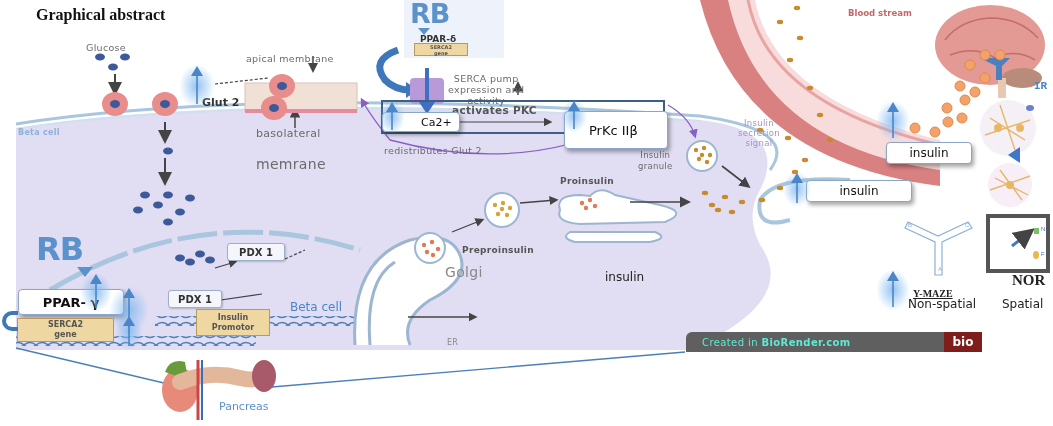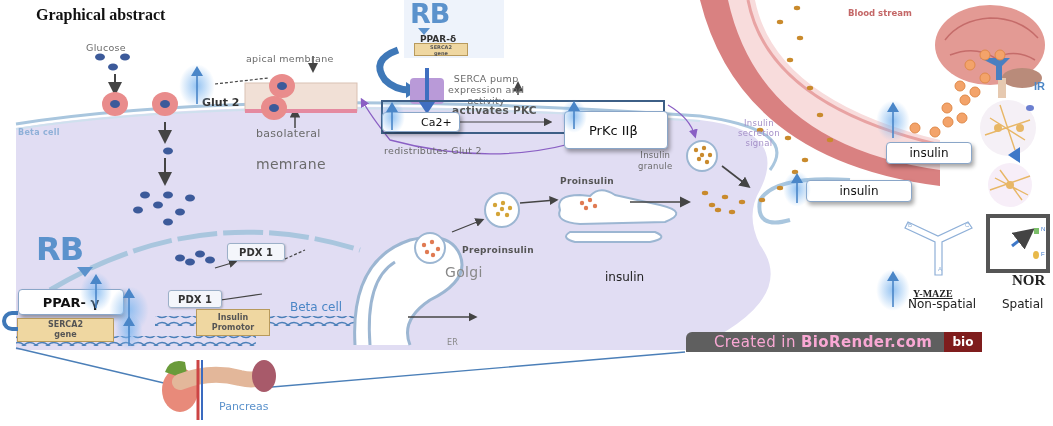--- a/index.html
+++ b/index.html
@@ -7,21 +7,21 @@
   .abs { position:absolute; }
   #title { left:36px; top:6px; font-family:"Liberation Serif", serif; font-weight:bold; font-size:16px; color:#111; }
   .lbl-grey { color:#6b6b6b; font-family:"DejaVu Sans", sans-serif; font-size:9.5px; letter-spacing:0.3px; }
   .lbl-grey-b { color:#555; font-family:"DejaVu Sans", sans-serif; font-size:9.5px; font-weight:bold; letter-spacing:0.3px; }
   .box { background:#fff; border:1.5px solid #8aa6c8; border-radius:4px; box-shadow:2px 3px 4px rgba(0,0,0,0.35); font-family:"DejaVu Sans", sans-serif; color:#111; display:flex; align-items:center; justify-content:center; }
   .pdx { background:#f4f6fb; border:1.5px solid #9cb0c8; border-radius:3px; font-family:"DejaVu Sans", sans-serif; font-weight:bold; font-size:10px; color:#333; display:flex; align-items:center; justify-content:center; box-shadow:1px 1px 2px rgba(0,0,0,0.2); }
   .gene { background:#efd7a1; border:1.5px solid #b89a5c; font-family:"DejaVu Sans", sans-serif; font-weight:bold; font-size:8px; color:#555; text-align:center; line-height:10px; display:flex; flex-direction:column; align-items:center; justify-content:center; }
   .rb { font-family:"DejaVu Sans", sans-serif; font-weight:bold; color:#5b92cc; letter-spacing:-1px; }
   .up-arrow { position:absolute; }
   #biorender { left:686px; top:332px; width:296px; height:20px; background:#5f5f5f; border-radius:6px 0 0 0; display:flex; align-items:center; }
-  #biorender .txt { color:#f9a8d4; font-family:"DejaVu Sans", sans-serif; font-size:15px; padding-left:28px; flex:1; letter-spacing:0.4px; }
+  #biorender .txt { color:#5eead4; font-family:"DejaVu Sans", sans-serif; font-size:10px; padding-left:16px; flex:1; letter-spacing:0.4px; }
   #biorender .txt b { font-weight:bold; }
   #biorender .logo { width:38px; height:20px; background:#7f1d1d; color:#fff; font-weight:bold; font-size:12px; display:flex; align-items:center; justify-content:center; font-family:"DejaVu Sans", sans-serif; }
 </style>
 </head>
 <body>
 
 <div id="title" class="abs">Graphical abstract</div>
 
 <svg class="abs" style="left:0;top:0" width="1053" height="426">
   <defs>
@@ -270,21 +270,21 @@
 <div class="abs box" style="left:18px;top:289px;width:104px;height:24px;font-size:13px;font-weight:bold">PPAR- γ</div>
 <div class="abs gene" style="left:17px;top:318px;width:95px;height:22px">
   <span>SERCA2</span>
   <span>gene</span>
 </div>
 <div class="abs" style="left:2px;top:311px;width:12px;height:12px;border:4px solid #3f78b8;border-right:none;border-radius:10px 0 0 10px"></div>
 
 <div class="abs" style="left:848px;top:8px;font-family:'DejaVu Sans',sans-serif;font-weight:bold;font-size:8.5px;color:#c46767">Blood stream</div>
 <div class="abs box" style="left:886px;top:142px;width:84px;height:20px;font-size:12px">insulin</div>
 <div class="abs box" style="left:806px;top:180px;width:104px;height:20px;font-size:12px">insulin</div>
-<div class="abs" style="left:1034px;top:80px;font-family:Liberation Sans, sans-serif;font-weight:bold;font-size:11px;color:#4b86c6">IR</div>
+<div class="abs" style="left:1034px;top:80px;font-family:Liberation Mono, monospace;font-weight:bold;font-size:11px;color:#4b86c6">IR</div>
 
 <div class="abs" style="left:913px;top:288px;font-family:'Liberation Serif',serif;font-weight:bold;font-size:10px;color:#222;text-decoration:underline">Y-MAZE</div>
 <div class="abs" style="left:908px;top:297px;font-family:'DejaVu Sans',sans-serif;font-size:12px;color:#222">Non-spatial</div>
 <div class="abs" style="left:938px;top:266px;font-size:6px;color:#8fb0d8">A</div>
 <div class="abs" style="left:908px;top:222px;font-size:6px;color:#8fb0d8">B</div>
 <div class="abs" style="left:965px;top:222px;font-size:6px;color:#8fb0d8">C</div>
 <div class="abs" style="left:1012px;top:272px;font-family:Liberation Serif, serif;font-weight:bold;font-size:15px;color:#222">NOR</div>
 <div class="abs" style="left:1002px;top:297px;font-family:'DejaVu Sans',sans-serif;font-size:12px;color:#222">Spatial</div>
 <div class="abs" style="left:1041px;top:226px;font-size:6px;color:#3f78c8">N</div>
 <div class="abs" style="left:1041px;top:251px;font-size:6px;color:#3f78c8">F</div>

